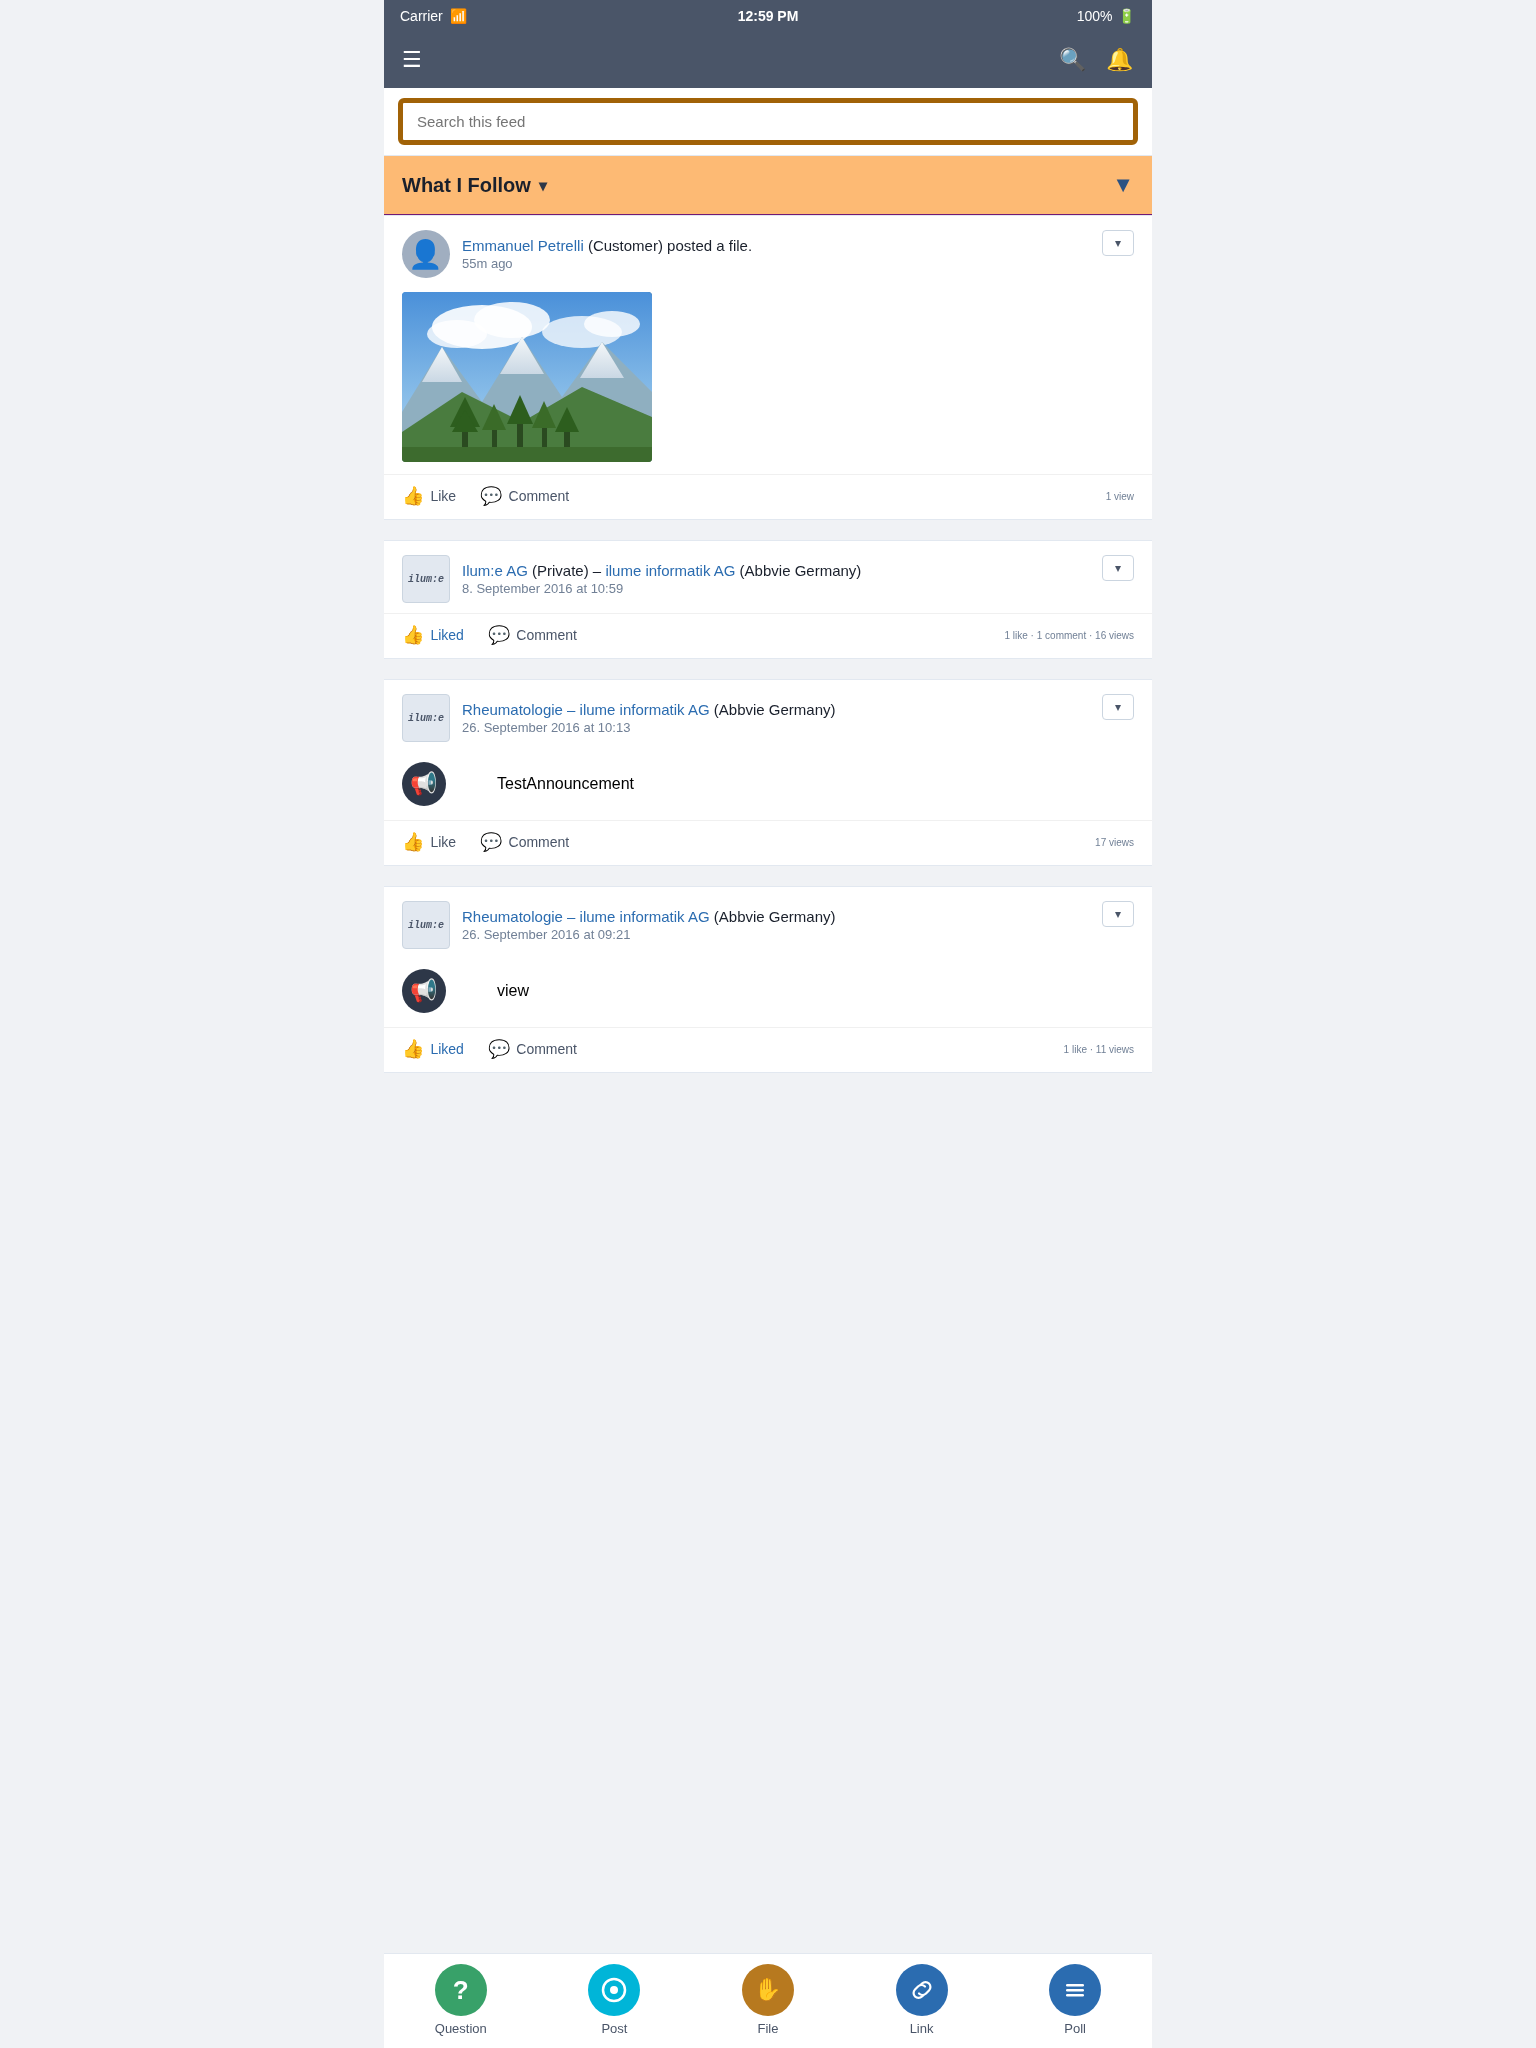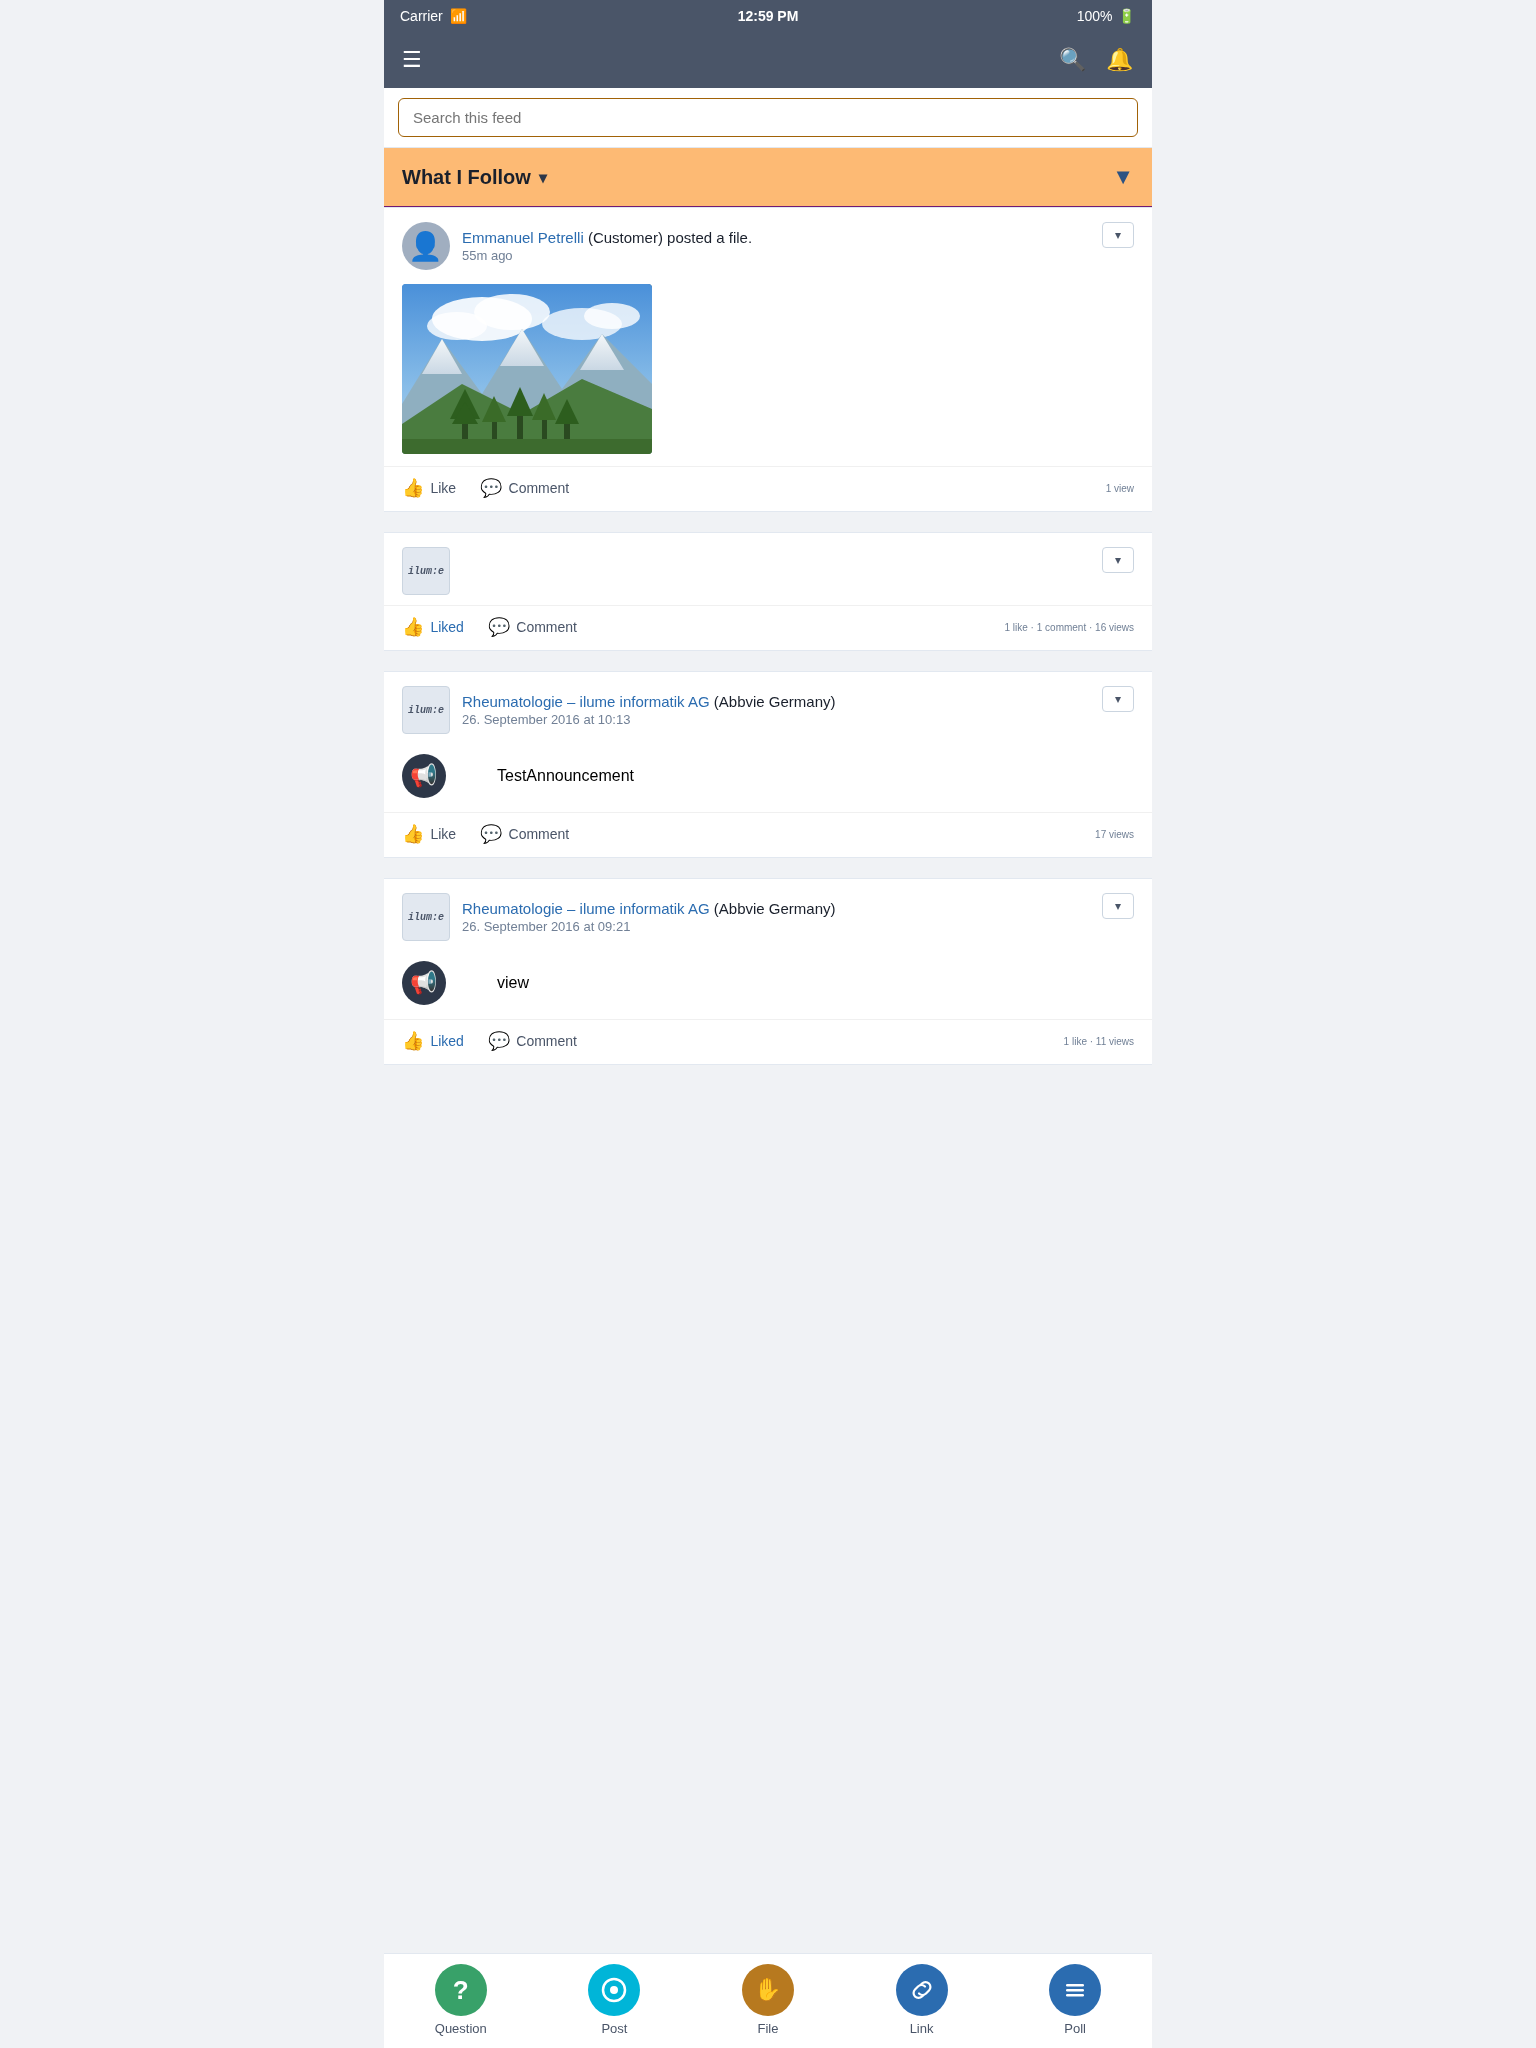--- a/index.html
+++ b/index.html
@@ -50,21 +50,21 @@
     }
 
     
     .search-container {
       background: white;
       padding: 10px 14px;
       border-bottom: 1px solid #e2e8f0;
     }
     .search-input {
       width: 100%;
-      border: 1px solid #a16207;
+      border: 5px solid #a16207;
       border-radius: 6px;
       padding: 10px 14px;
       font-size: 15px;
       color: #718096;
       outline: none;
       background: white;
     }
 
     
     .filter-bar {
@@ -406,20 +406,29 @@
   </div>
 
   <div class="post-separator"></div>
 
   <div class="post-card">
     <div class="post-header">
       <div class="post-header-left">
         <div class="avatar-logo">
           <span>ilum:e</span>
         </div>
+        <div class="post-meta">
+          <div class="post-author-line">
+            <a class="post-author-link">Ilum:e AG</a>
+            <span> (Private) – </span>
+            <a class="post-author-link">ilume informatik AG</a>
+            <span> (Abbvie Germany)</span>
+          </div>
+          <div class="post-time">8. September 2016 at 10:59</div>
+        </div>
       </div>
       <div class="dropdown-btn">▾</div>
     </div>
 
 
     <div class="post-actions">
       <div class="action-buttons">
         <button class="action-btn liked">
           <span class="action-icon">👍</span>
           <span>Liked</span>

